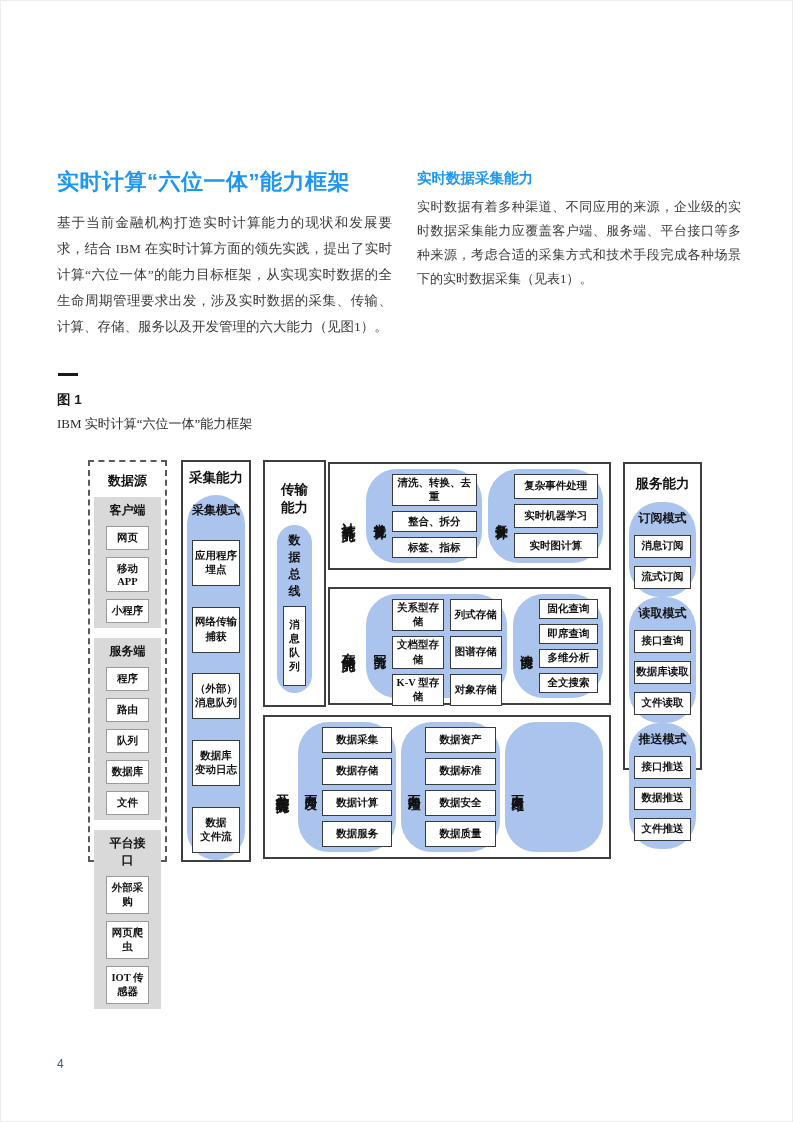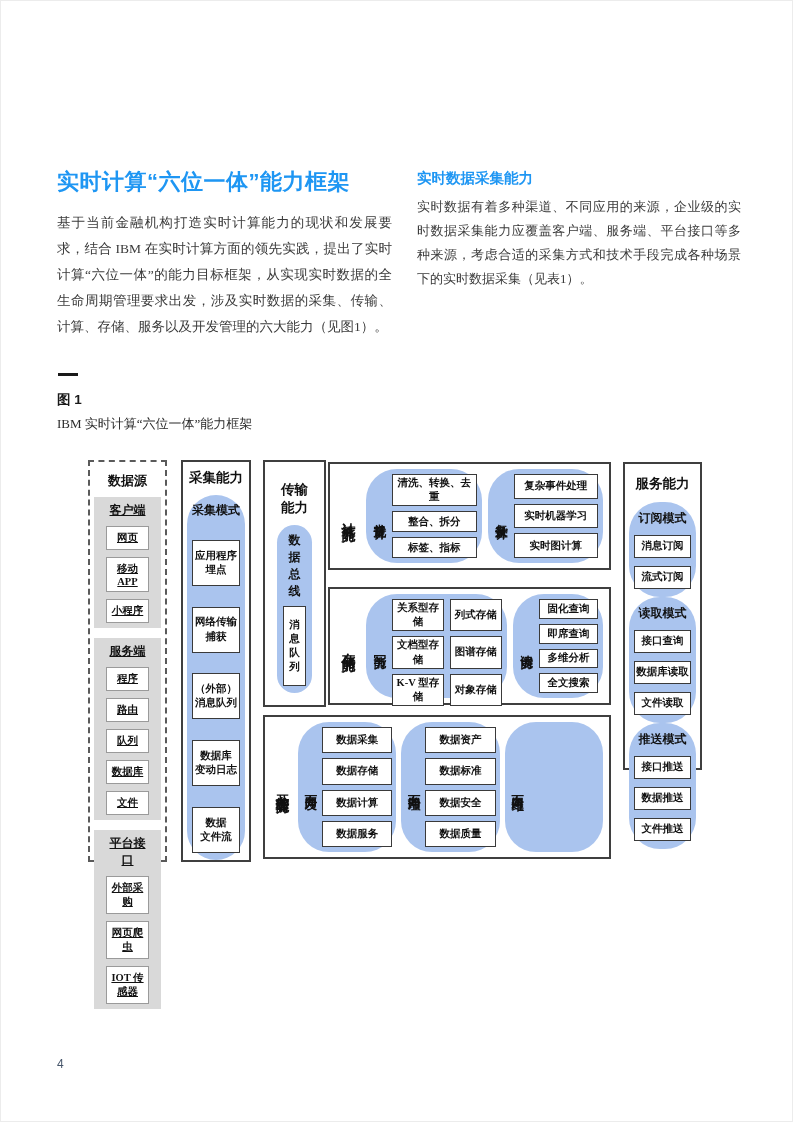--- a/index.html
+++ b/index.html
@@ -30,21 +30,21 @@
   .citem{background:#fff;border:1px solid #3a3a3a;display:flex;align-items:center;justify-content:center;
          text-align:center;font-size:10.5px;font-weight:bold;line-height:1.35;padding:1px 1px;
          box-sizing:border-box;white-space:pre-line;}
   .vtext{writing-mode:vertical-lr;text-orientation:upright;font-weight:bold;
          display:flex;align-items:center;justify-content:center;flex:none;}
   
   .ds{left:0;top:0;width:79px;height:402px;border:2px dashed #5a5a5a;padding:4px 4px;
       display:flex;flex-direction:column;}
   .ds-title{text-align:center;font-weight:bold;font-size:13px;padding:6px 0 7px;}
   .ds-groups{display:flex;flex-direction:column;gap:10px;flex:1;}
-  .ds-group{background:#d9d9d9;padding:5px 12px;display:flex;flex-direction:column;gap:7px;text-decoration:underline;}
+  .ds-group{background:#d9d9d9;padding:5px 12px;display:flex;flex-direction:column;gap:7px;}
   .ds-group-title{text-align:center;font-weight:bold;font-size:12px;}
   .ds-item{background:#fff;border:1px solid #9a9a9a;font-size:10.5px;text-align:center;
            padding:4px 1px;font-weight:bold;}
   
   .collect{left:93px;top:0;width:70px;height:402px;display:flex;flex-direction:column;align-items:center;}
   .collect .cap-title{padding:7px 0 8px;}
   .collect-panel{flex:1;display:flex;flex-direction:column;justify-content:space-between;
                  padding:7px 5px;}
   .collect-panel .citem{height:46px;flex:none;}
   

